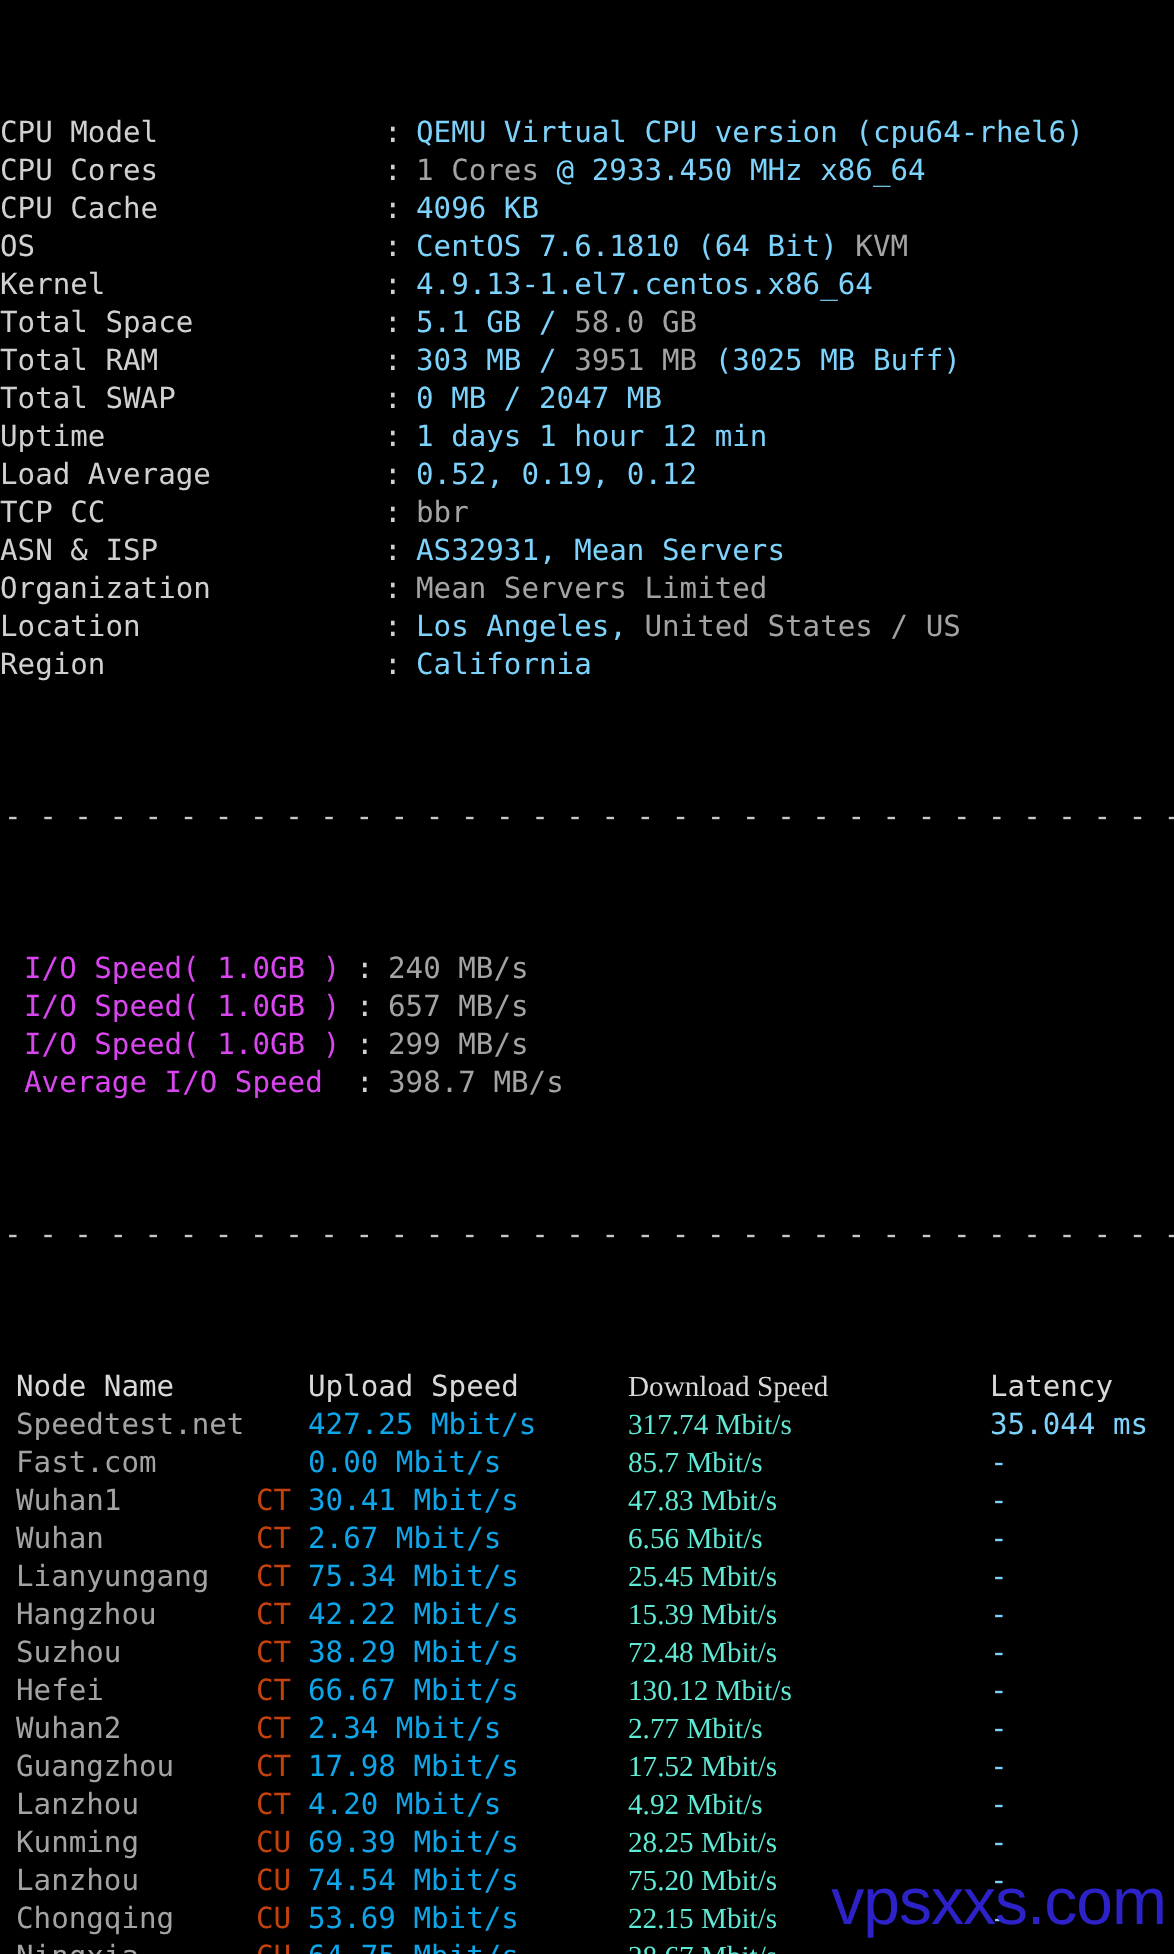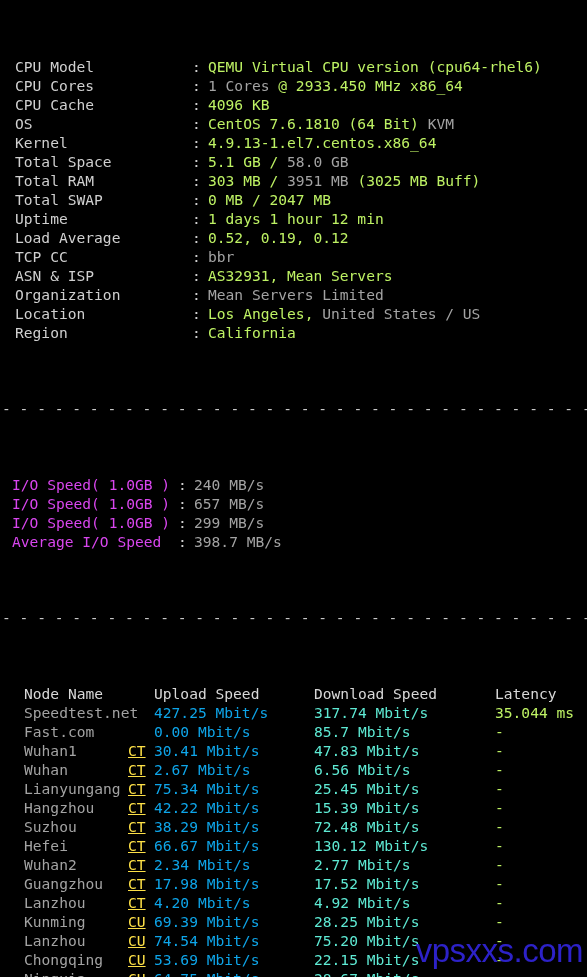--- a/index.html
+++ b/index.html
@@ -15,32 +15,32 @@
     font-size: 14.6px;
     line-height: 19px;
     color: #d8d8d8;
     position: relative;
   }
   .term {
     position: relative;
     padding: 0;
     white-space: pre;
   }
-  .c-cyan   { color: #bef264; }
+  .c-cyan   { color: #7dd3fc; }
   .c-yellow { color: #a3a3a3; }
   .c-green  { color: #0ea5e9; }
   .c-red    { color: #5eead4; }
   .c-white  { color: #d8d8d8; }
 
   
   .info-line { display: block; height: 19px; line-height: 19px; }
   .info-label {
     display: inline-block;
     width: 192px;
-    padding-left: 15px;
+    padding-left: 0;
     box-sizing: border-box;
     color: #d0d0d0;
   }
   .info-colon {
     display: inline-block;
     width: 16px;
     color: #d0d0d0;
   }
   .info-value { display: inline; }
 
@@ -66,37 +66,37 @@
     color: #c8c8c8;
     overflow: hidden;
     white-space: nowrap;
   }
 
   
   .st-row { display: block; height: 19px; line-height: 19px; }
   .st-node {
     display: inline-block;
     width: 128px;
-    padding-left: 24px;
+    padding-left: 8px;
     box-sizing: border-box;
   }
   .st-isp {
     display: inline-block;
     width: 26px;
     text-align: left;
-    color: #fde047;
-    text-decoration: underline;
+    color: #c2410c;
   }
   .st-up {
     display: inline-block;
     width: 160px;
   }
   .st-dl {
     display: inline-block;
     width: 181px;
+    font-family: Liberation Serif, serif;
   }
   .st-lat {
     display: inline-block;
   }
   .hdr .st-node,
   .hdr .st-up,
   .hdr .st-dl,
   .hdr .st-lat { color: #d8d8d8; }
   .hdr .st-isp { color: #d8d8d8; }
 

